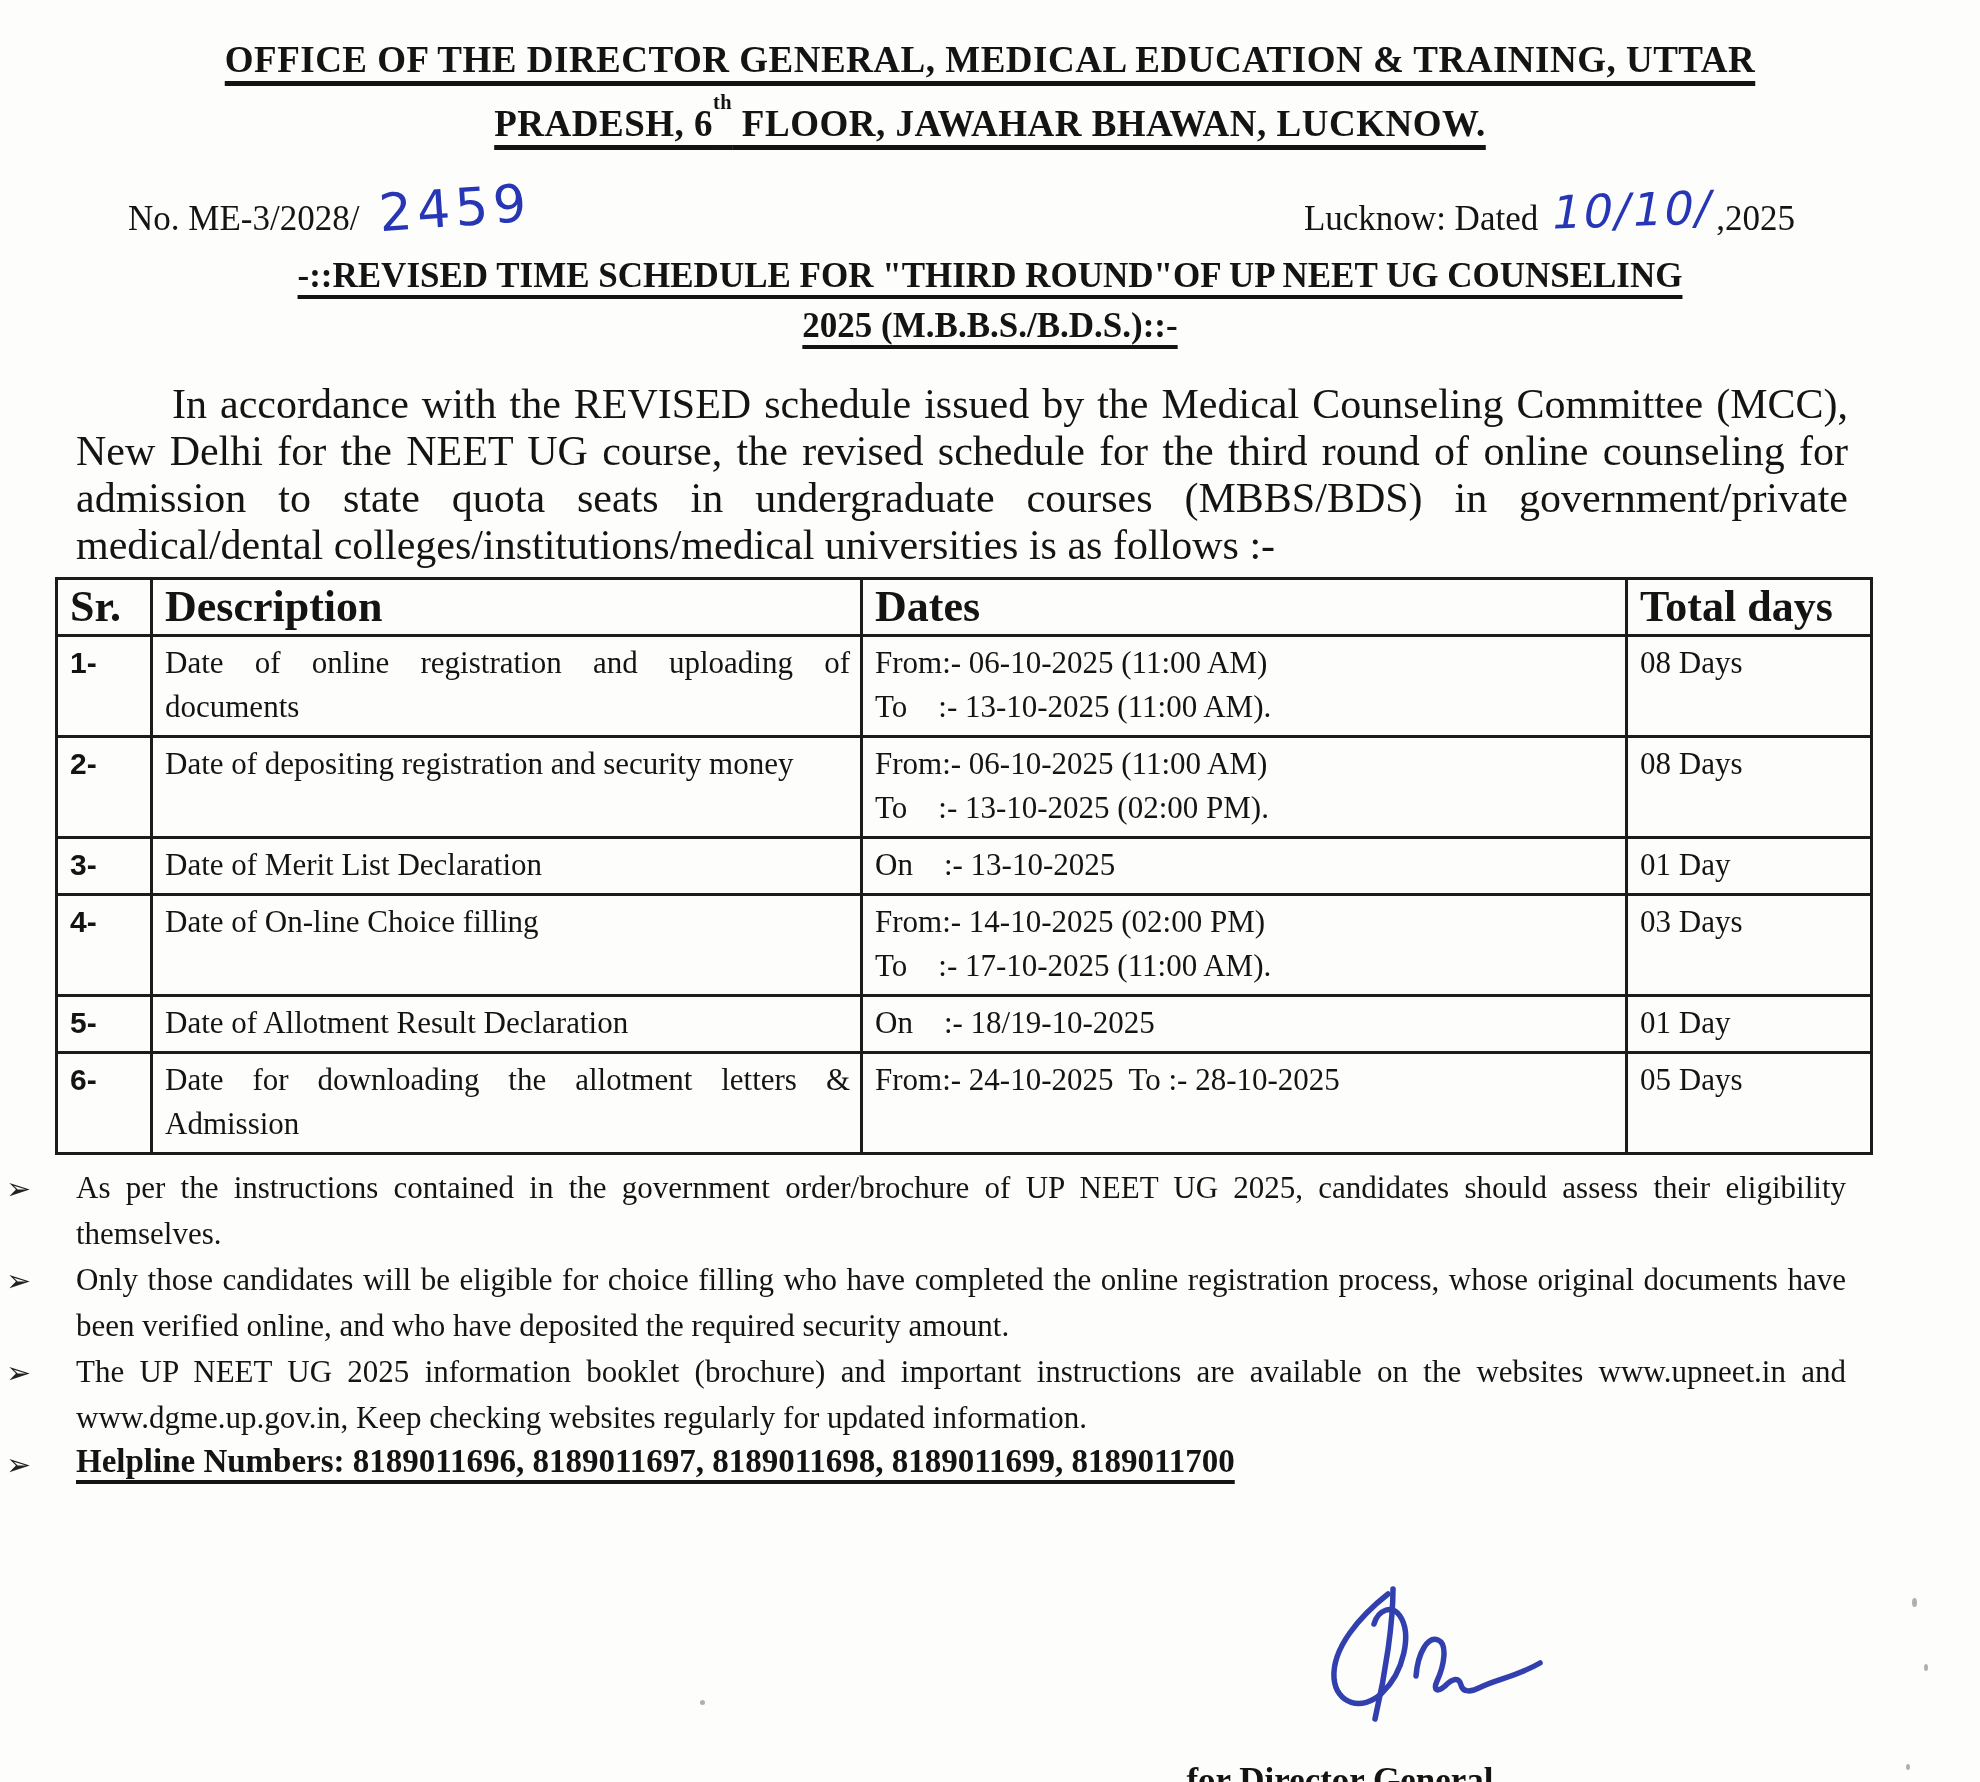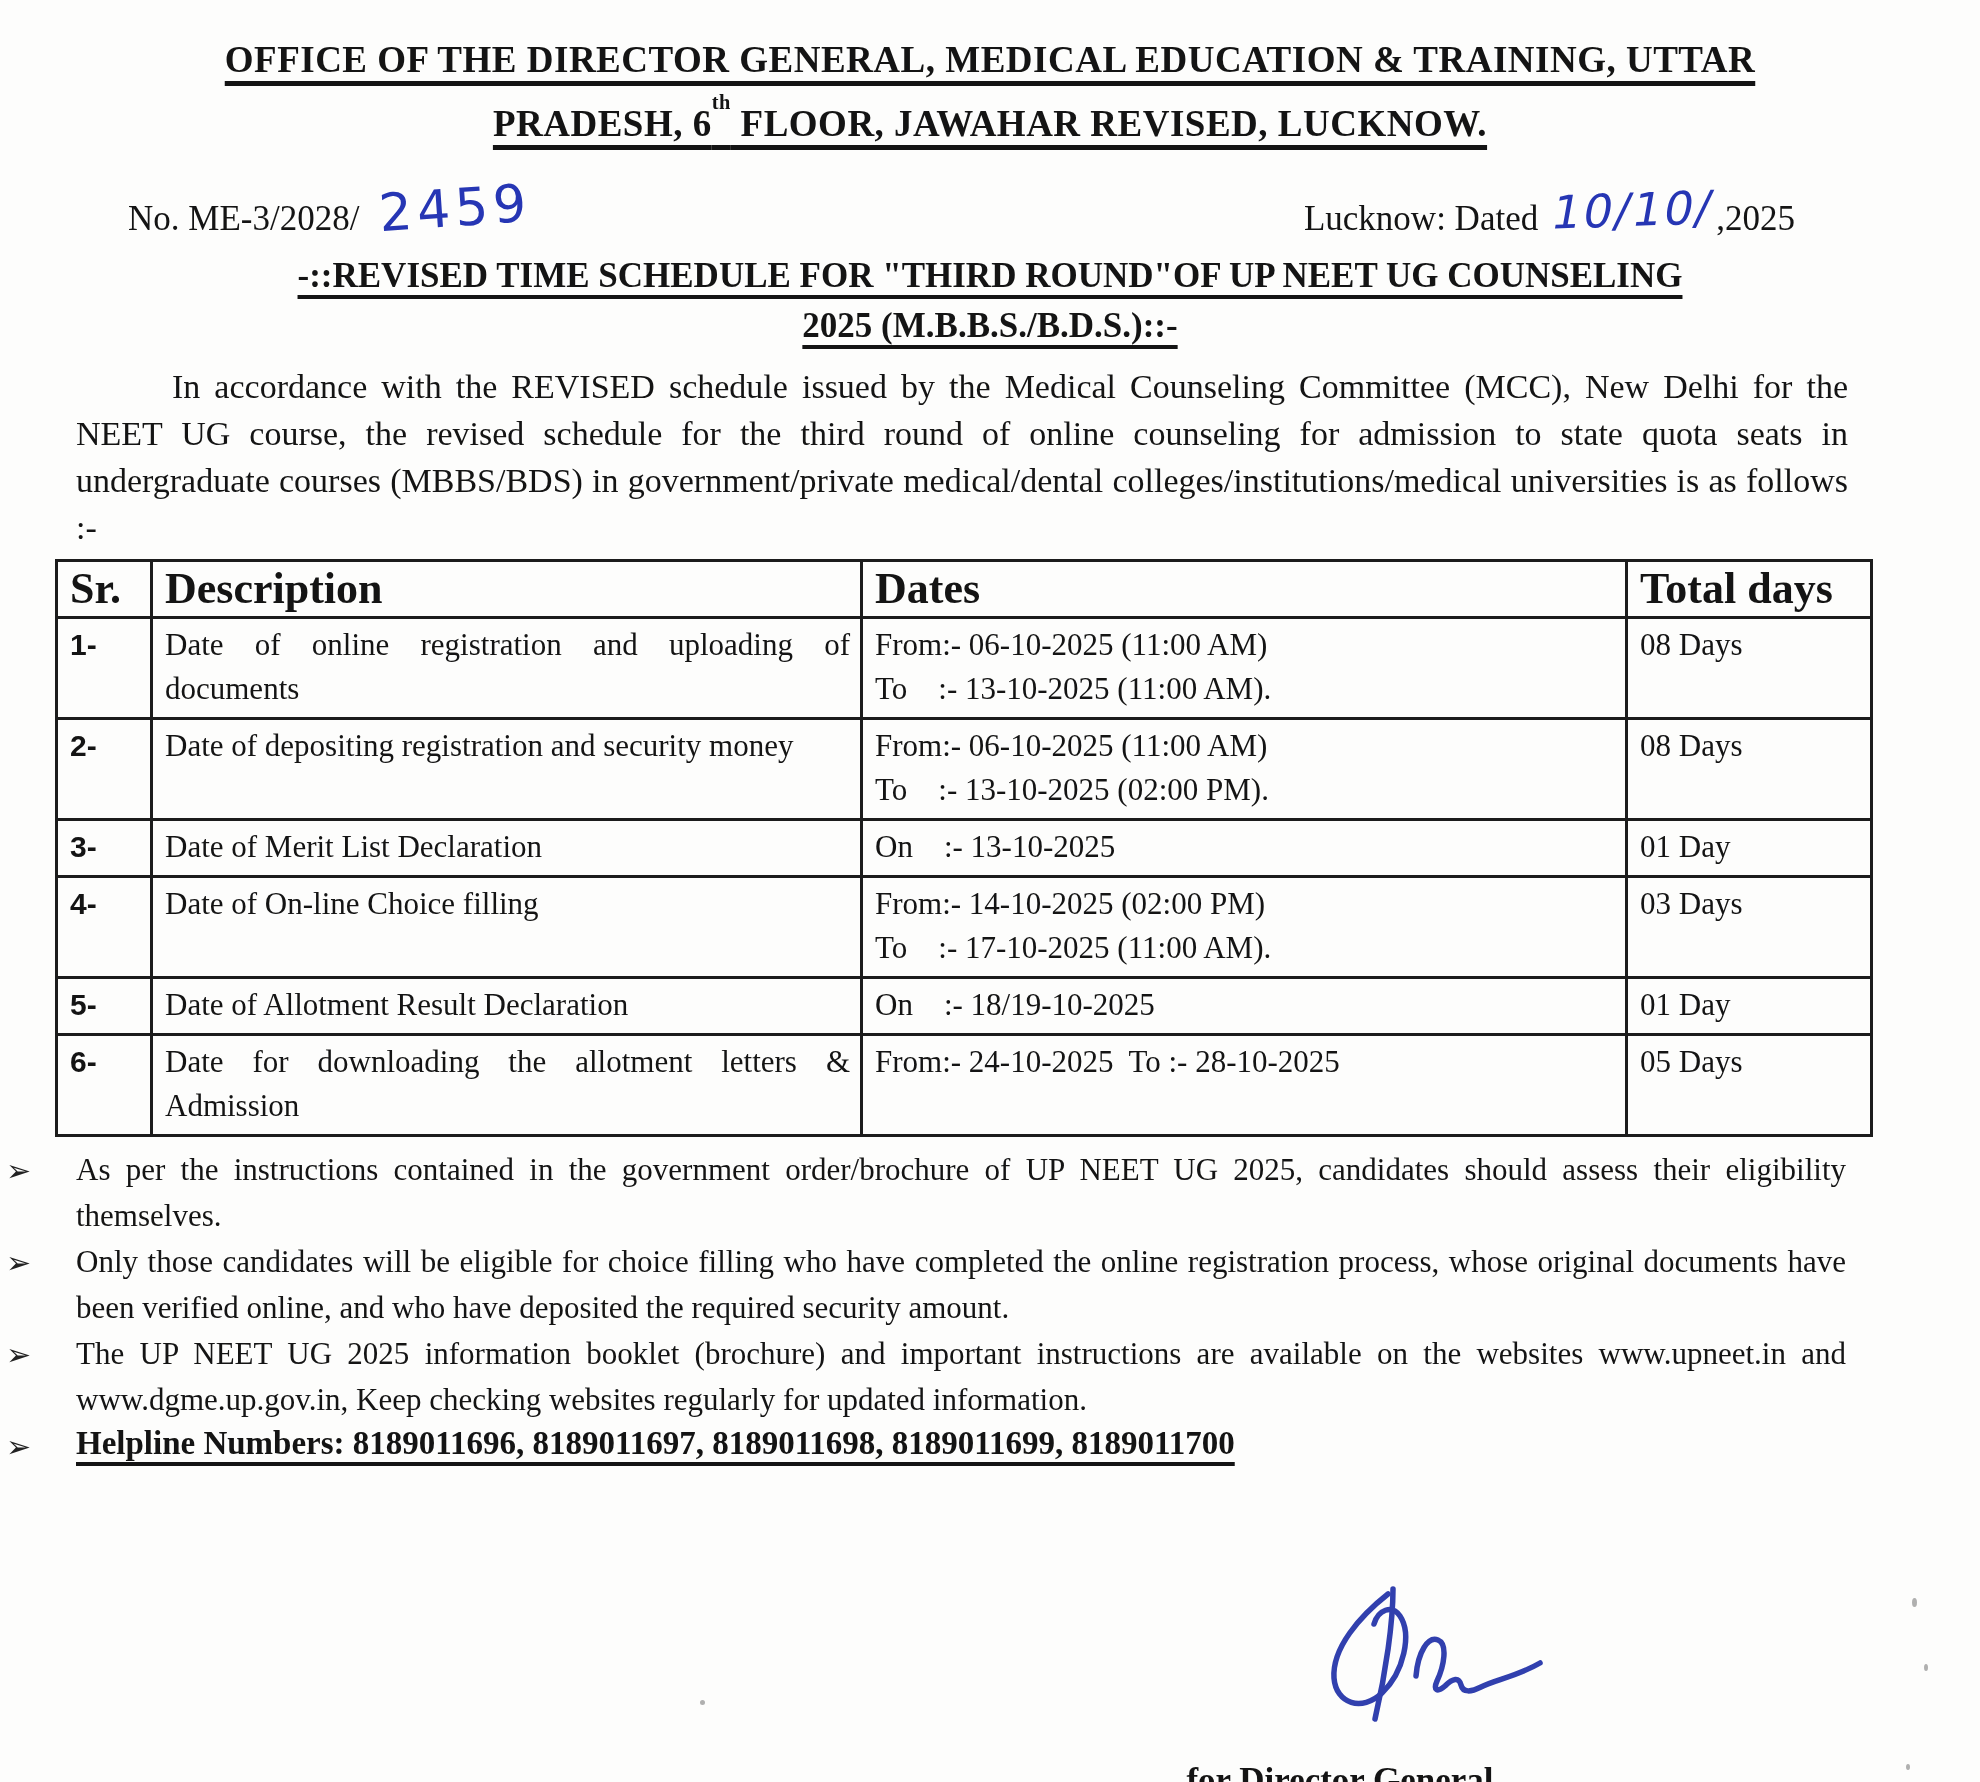--- a/index.html
+++ b/index.html
@@ -17,21 +17,21 @@
   .hdr sup{ font-size:.55em; position:relative; top:-14px; }
   
   .refrow{ display:flex; justify-content:space-between; align-items:baseline; margin:34px 185px 0 128px; font-size:35px; }
   .hand{ font-family:"DejaVu Sans", sans-serif; color:#2636b4; display:inline-block; line-height:1; }
   .hand-no{ font-size:52px; letter-spacing:5px; transform:rotate(-4deg) translateY(-4px); margin-left:20px; }
   .hand-date{ font-size:46px; letter-spacing:2px; transform:skewX(-12deg) rotate(-2deg) translateY(-4px); margin:0 4px 0 14px; }
   
   .subject{ text-align:center; font-weight:bold; font-size:35px; line-height:50px; margin-top:12px; }
   .subject .uline{ text-decoration:underline; text-decoration-thickness:4px; text-underline-offset:8px; }
   
-  .intro{ margin:12px 132px 0 76px; font-size:34px; line-height:47px; text-align:justify; text-indent:96px; }
+  .intro{ margin:30px 132px 0 76px; font-size:42px; line-height:47px; text-align:justify; text-indent:96px; }
   
   table.sched{ border-collapse:collapse; margin:8px 0 0 55px; width:1815px; table-layout:fixed; font-size:31px; }
   table.sched col.c-sr{width:95px;} table.sched col.c-desc{width:710px;}
   table.sched col.c-dates{width:765px;} table.sched col.c-days{width:245px;}
   table.sched th, table.sched td{ border:3px solid #1c1c1c; vertical-align:top; padding:4px 10px 6px 12px; line-height:44px; }
   table.sched th{ font-size:44px; text-align:left; padding-top:5px; padding-bottom:5px;}
   table.sched th.center{ text-align:left; }
   td.sr{ font-weight:bold; font-family:"Liberation Sans", sans-serif; font-size:30px; padding-left:18px; }
   td.desc{ text-align:justify; }
   td.days{ padding-left:14px; }
@@ -49,21 +49,21 @@
   .speck{ position:absolute; background:#8f8f8f; border-radius:50%; opacity:.7; }
 </style>
 </head>
 <body>
 
 <div class="page">
 
   <div class="hdr">
     <div><span class="uline">OFFICE OF THE DIRECTOR GENERAL, MEDICAL EDUCATION &amp; TRAINING, UTTAR</span></div>
     <div>
-      <span class="uline"><span>PRADESH, 6</span><sup>th</sup><span> FLOOR, JAWAHAR REVISED, LUCKNOW.</span></span>
+      <span class="uline"><span>PRADESH, 6</span><sup>th</sup><span> FLOOR, JAWAHAR BHAWAN, LUCKNOW.</span></span>
     </div>
   </div>
 
   <div class="refrow">
     <div>
       <span>No. ME-3/2028/</span><span class="hand hand-no">2459</span>
     </div>
     <div>
       <span>Lucknow: Dated</span><span class="hand hand-date">10/10/</span><span>,2025</span>
     </div>

